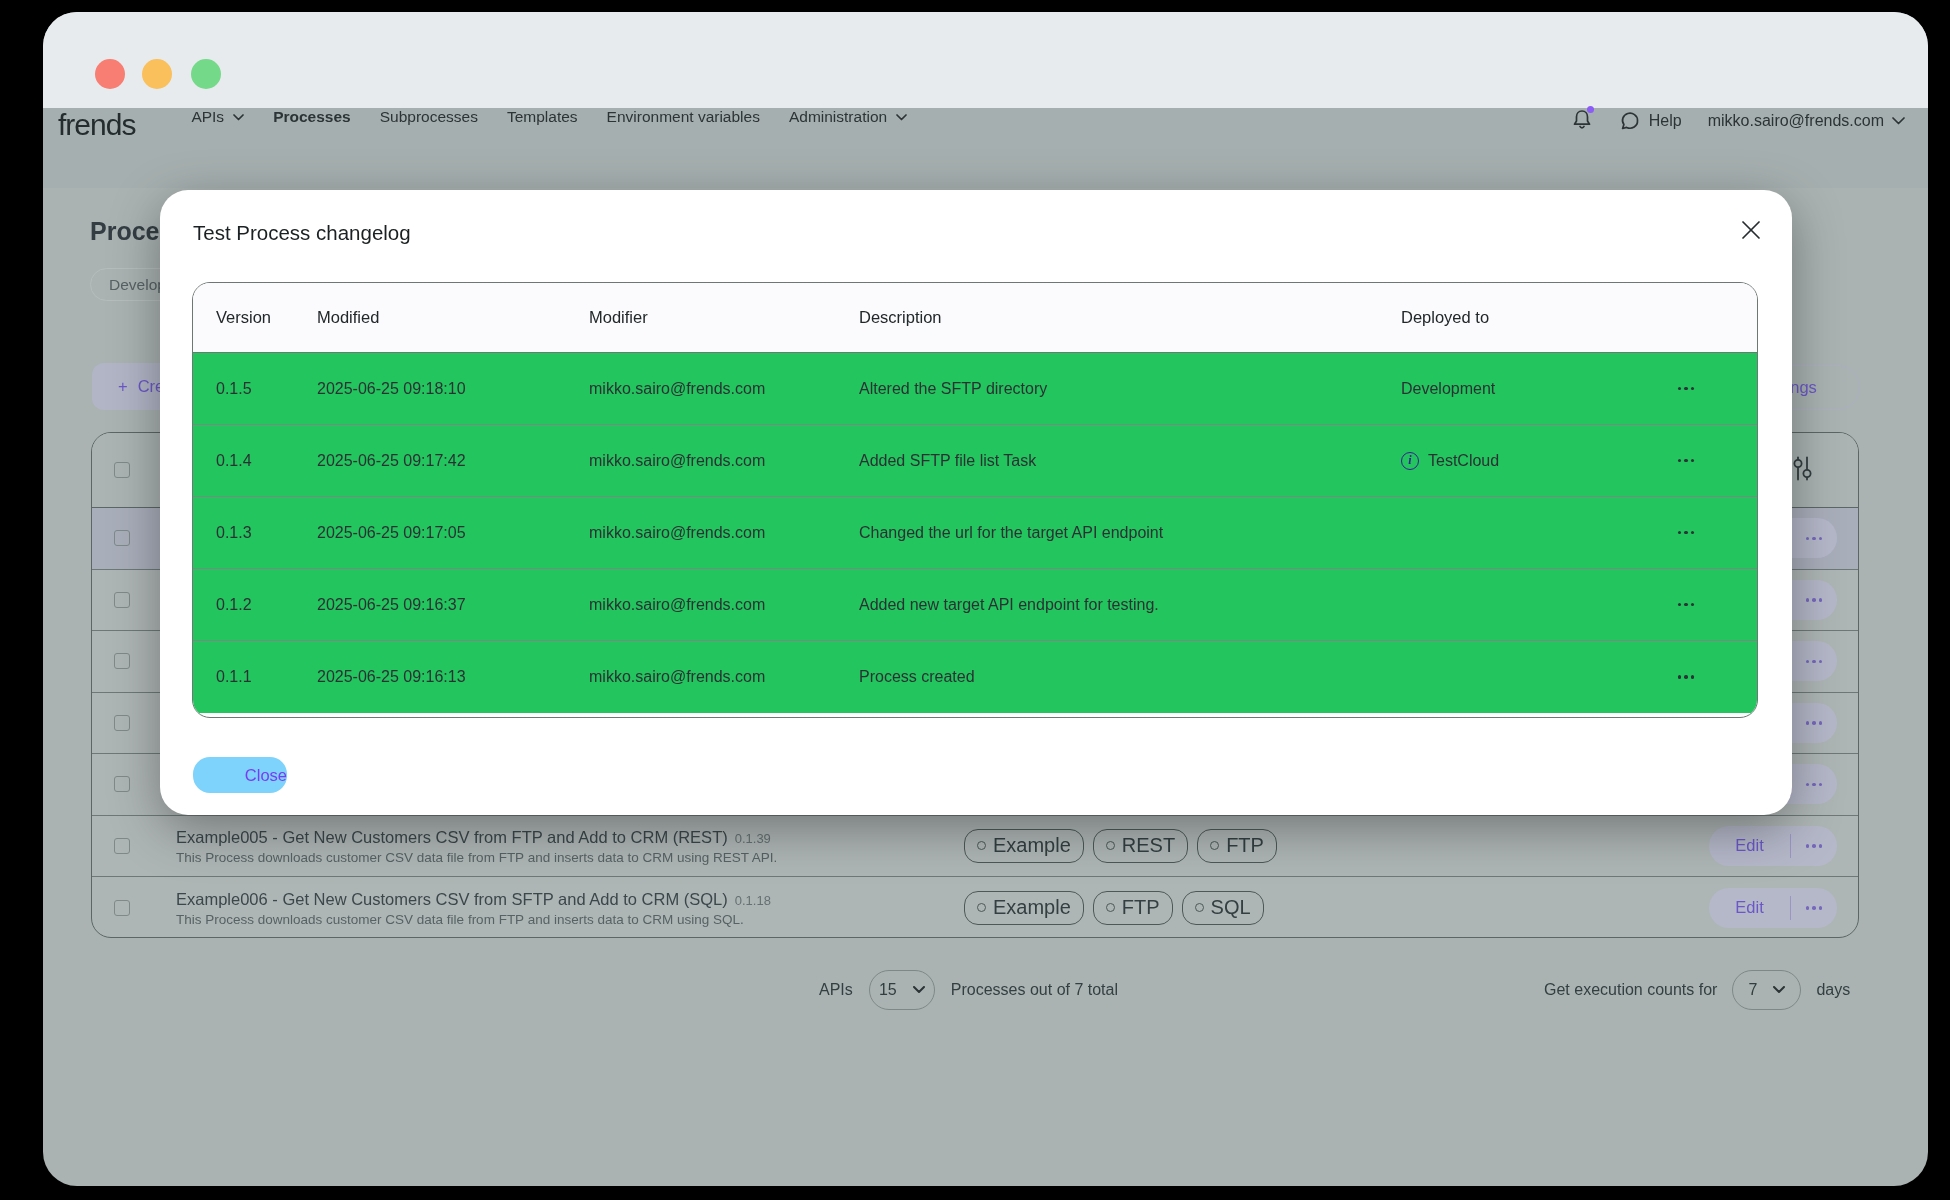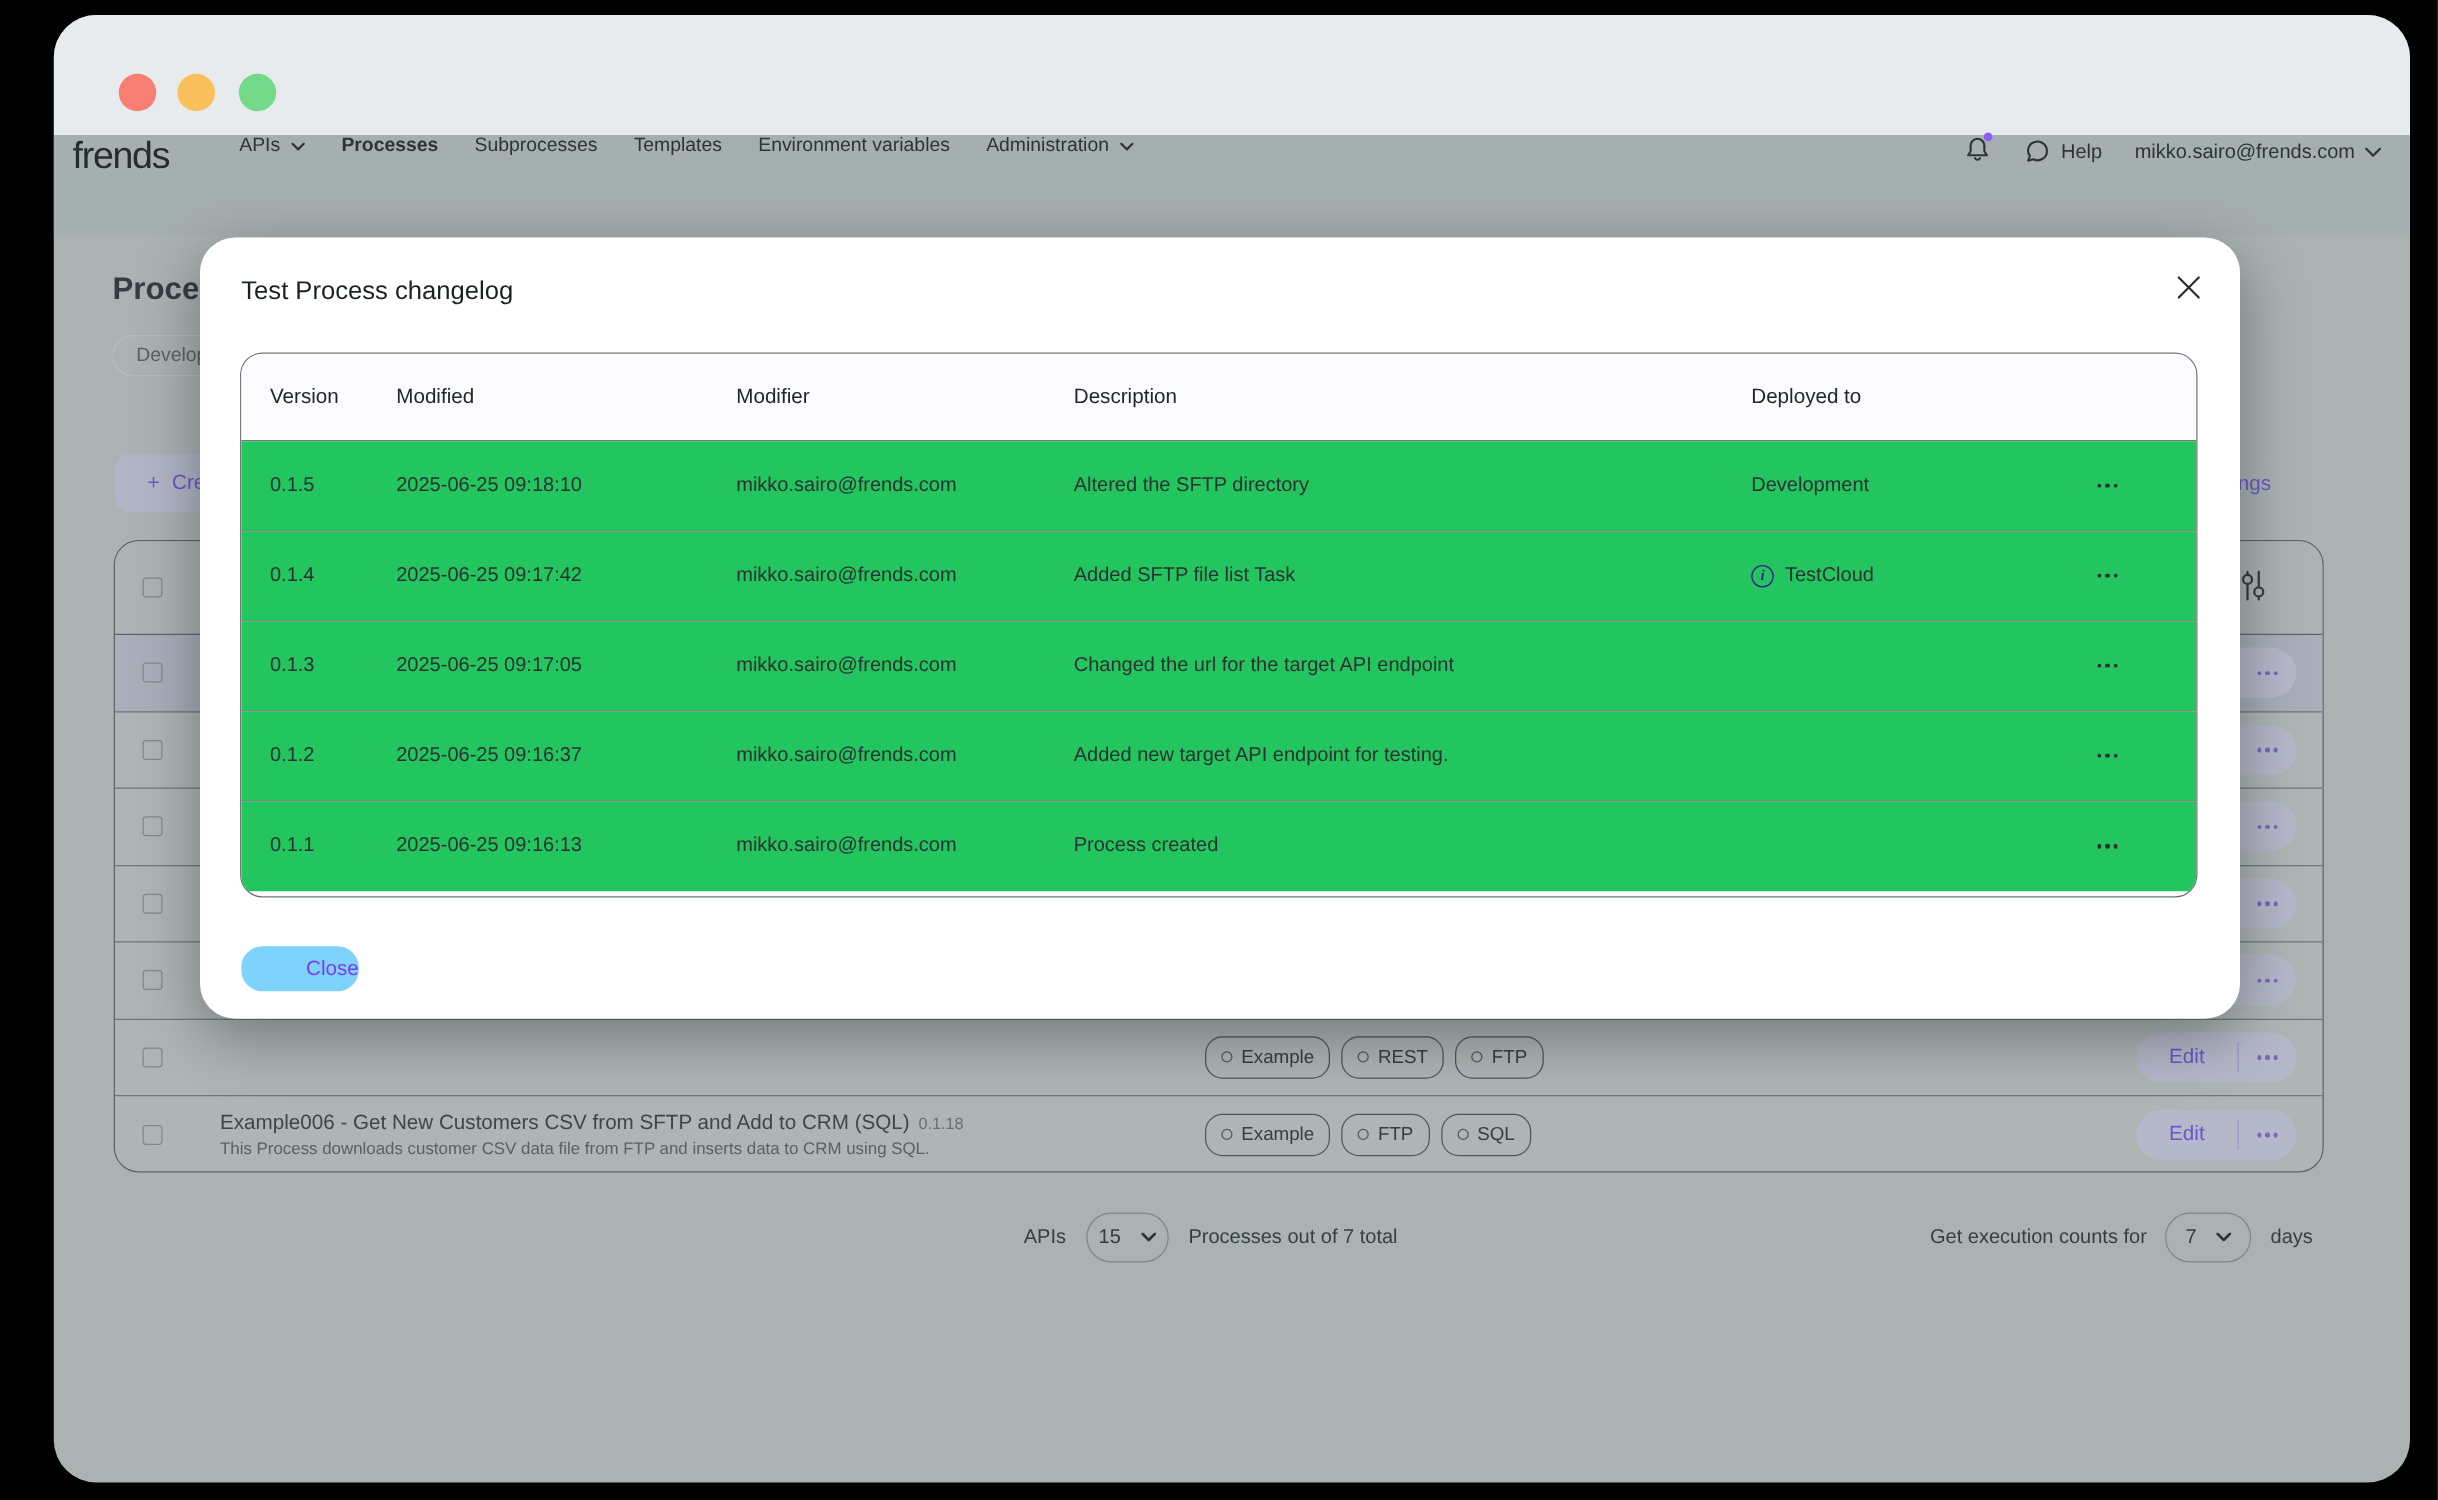--- a/index.html
+++ b/index.html
@@ -35,21 +35,21 @@
   .bg-row { height:61.5px; flex:none; position:relative; border-bottom:1px solid #6e7977; }
   .bg-row:last-child { border-bottom:none; }
   .bg-row.tint { background:#a9aebb; }
   .checkbox { position:absolute; left:22px; top:50%; margin-top:-8px; width:16px; height:16px; border:1.5px solid #7f8a88; border-radius:3px; background:transparent; cursor:pointer; }
   .filter-btn { position:absolute; right:44px; top:50%; transform:translateY(-50%); background:none; border:none; cursor:pointer; }
   .proc-text { position:absolute; left:84px; top:50%; transform:translateY(-50%); display:flex; flex-direction:column; gap:3px; }
   .proc-title { font-size:16.5px; color:#3c474b; }
   .proc-ver { font-size:13px; color:#667072; margin-left:7px; }
   .proc-desc { font-size:13.5px; color:#576264; }
   .tags { position:absolute; left:872px; top:50%; transform:translateY(-50%); display:flex; gap:9px; }
-  .tag { display:flex; align-items:center; gap:7px; height:27px; padding:16px 12px; border:1.3px solid #4d5957; border-radius:14px; font-size:15px; color:#333f41; cursor:pointer; }
+  .tag { display:flex; align-items:center; gap:7px; height:27px; padding:16px 12px; border:1.3px solid #4d5957; border-radius:14px; font-size:20px; color:#333f41; cursor:pointer; }
   .tag-dot { width:9px; height:9px; border:1.3px solid #4d5957; border-radius:50%; }
   .edit-group { position:absolute; right:21px; top:50%; transform:translateY(-50%); width:128px; height:40px; background:#b5b8c9; border-radius:20px; display:flex; align-items:center; }
   .edit-btn { flex:1; text-align:center; font-size:16.5px; color:#6a58c8; background:none; border:none; cursor:pointer; font-family:inherit; }
   .edit-sep { width:1px; height:24px; background:#9b95c6; }
   .dots { display:flex; gap:3px; align-items:center; justify-content:center; flex:0 0 46px; cursor:pointer; }
   .dots i { width:3.5px; height:3.5px; border-radius:50%; background:#7568bd; display:block; }
   .dots.dark i { background:#2c3335; width:3.5px; height:3.5px; }
 
   
   .footer-group { position:absolute; top:958px; height:40px; display:flex; align-items:center; gap:16px; font-size:16px; color:#333f41; }
@@ -217,20 +217,24 @@
         <span class="dots">
             <i></i>
             <i></i>
             <i></i>
           </span>
       </span>
     </div>
 
     <div class="bg-row">
       <span class="checkbox"></span>
+      <span class="proc-text">
+        <span><span class="proc-title">Example005 - Get New Customers CSV from FTP and Add to CRM (REST)</span><span class="proc-ver">0.1.39</span></span>
+        <span class="proc-desc">This Process downloads customer CSV data file from FTP and inserts data to CRM using REST API.</span>
+      </span>
       <span class="tags">
         <span class="tag">
             <span class="tag-dot"></span>
             <span>Example</span>
           </span>
         <span class="tag">
             <span class="tag-dot"></span>
             <span>REST</span>
           </span>
         <span class="tag">

